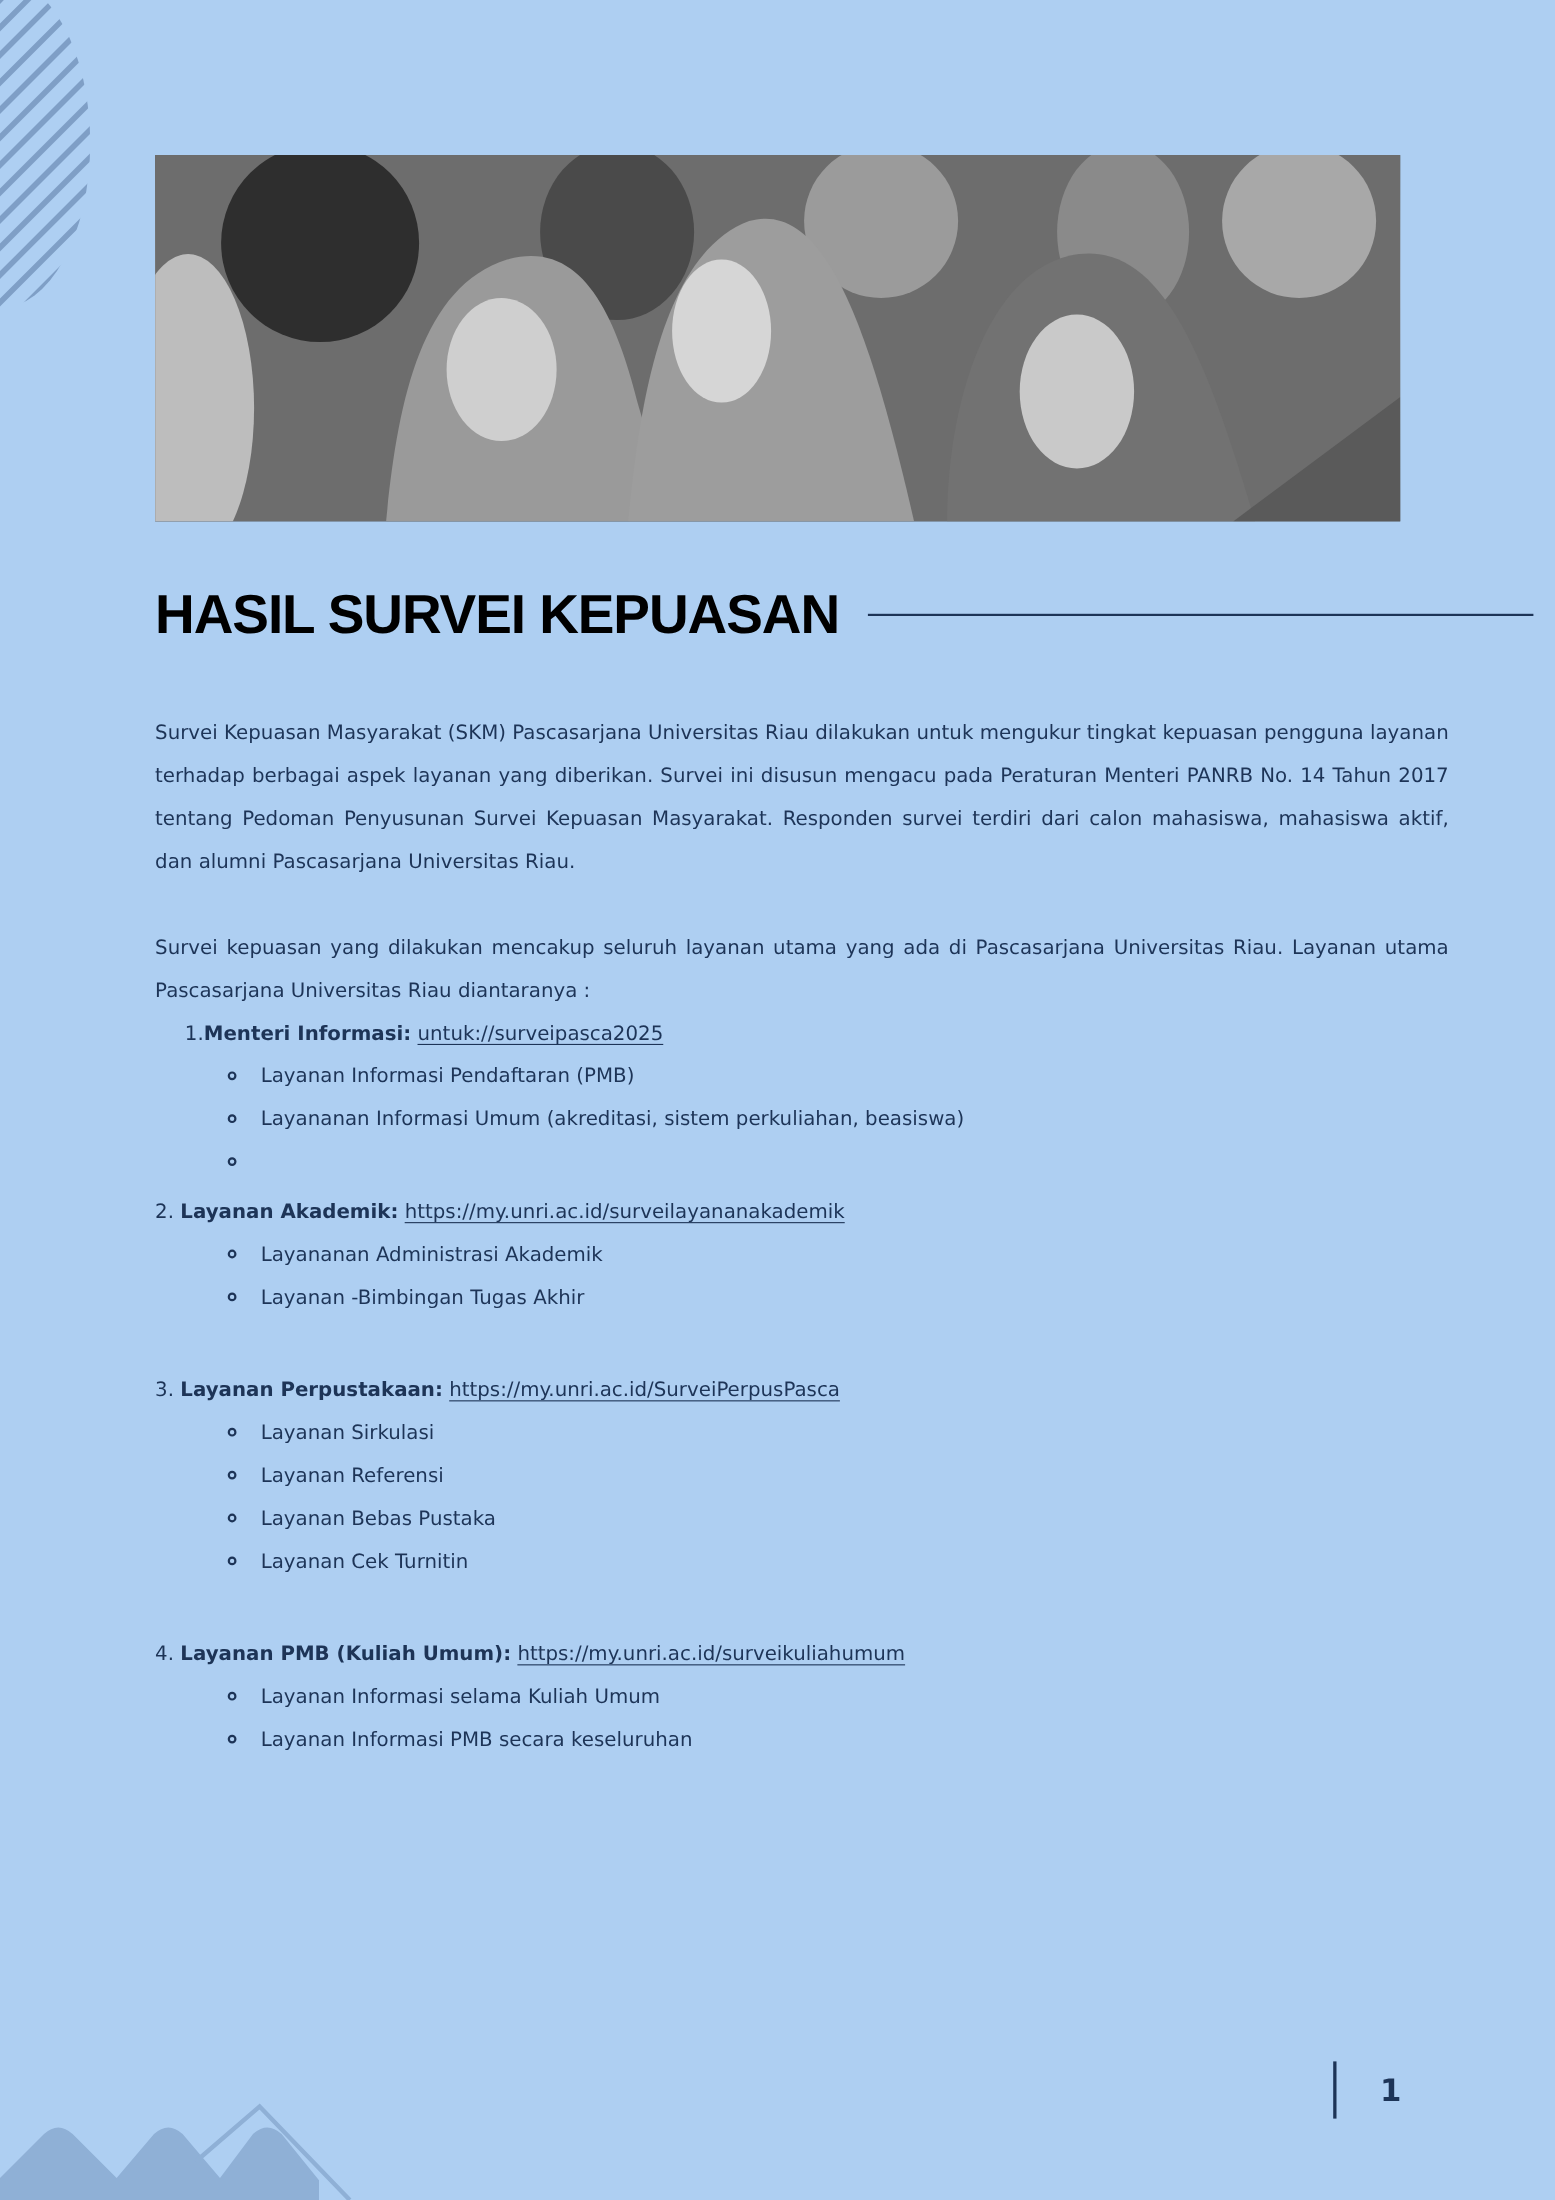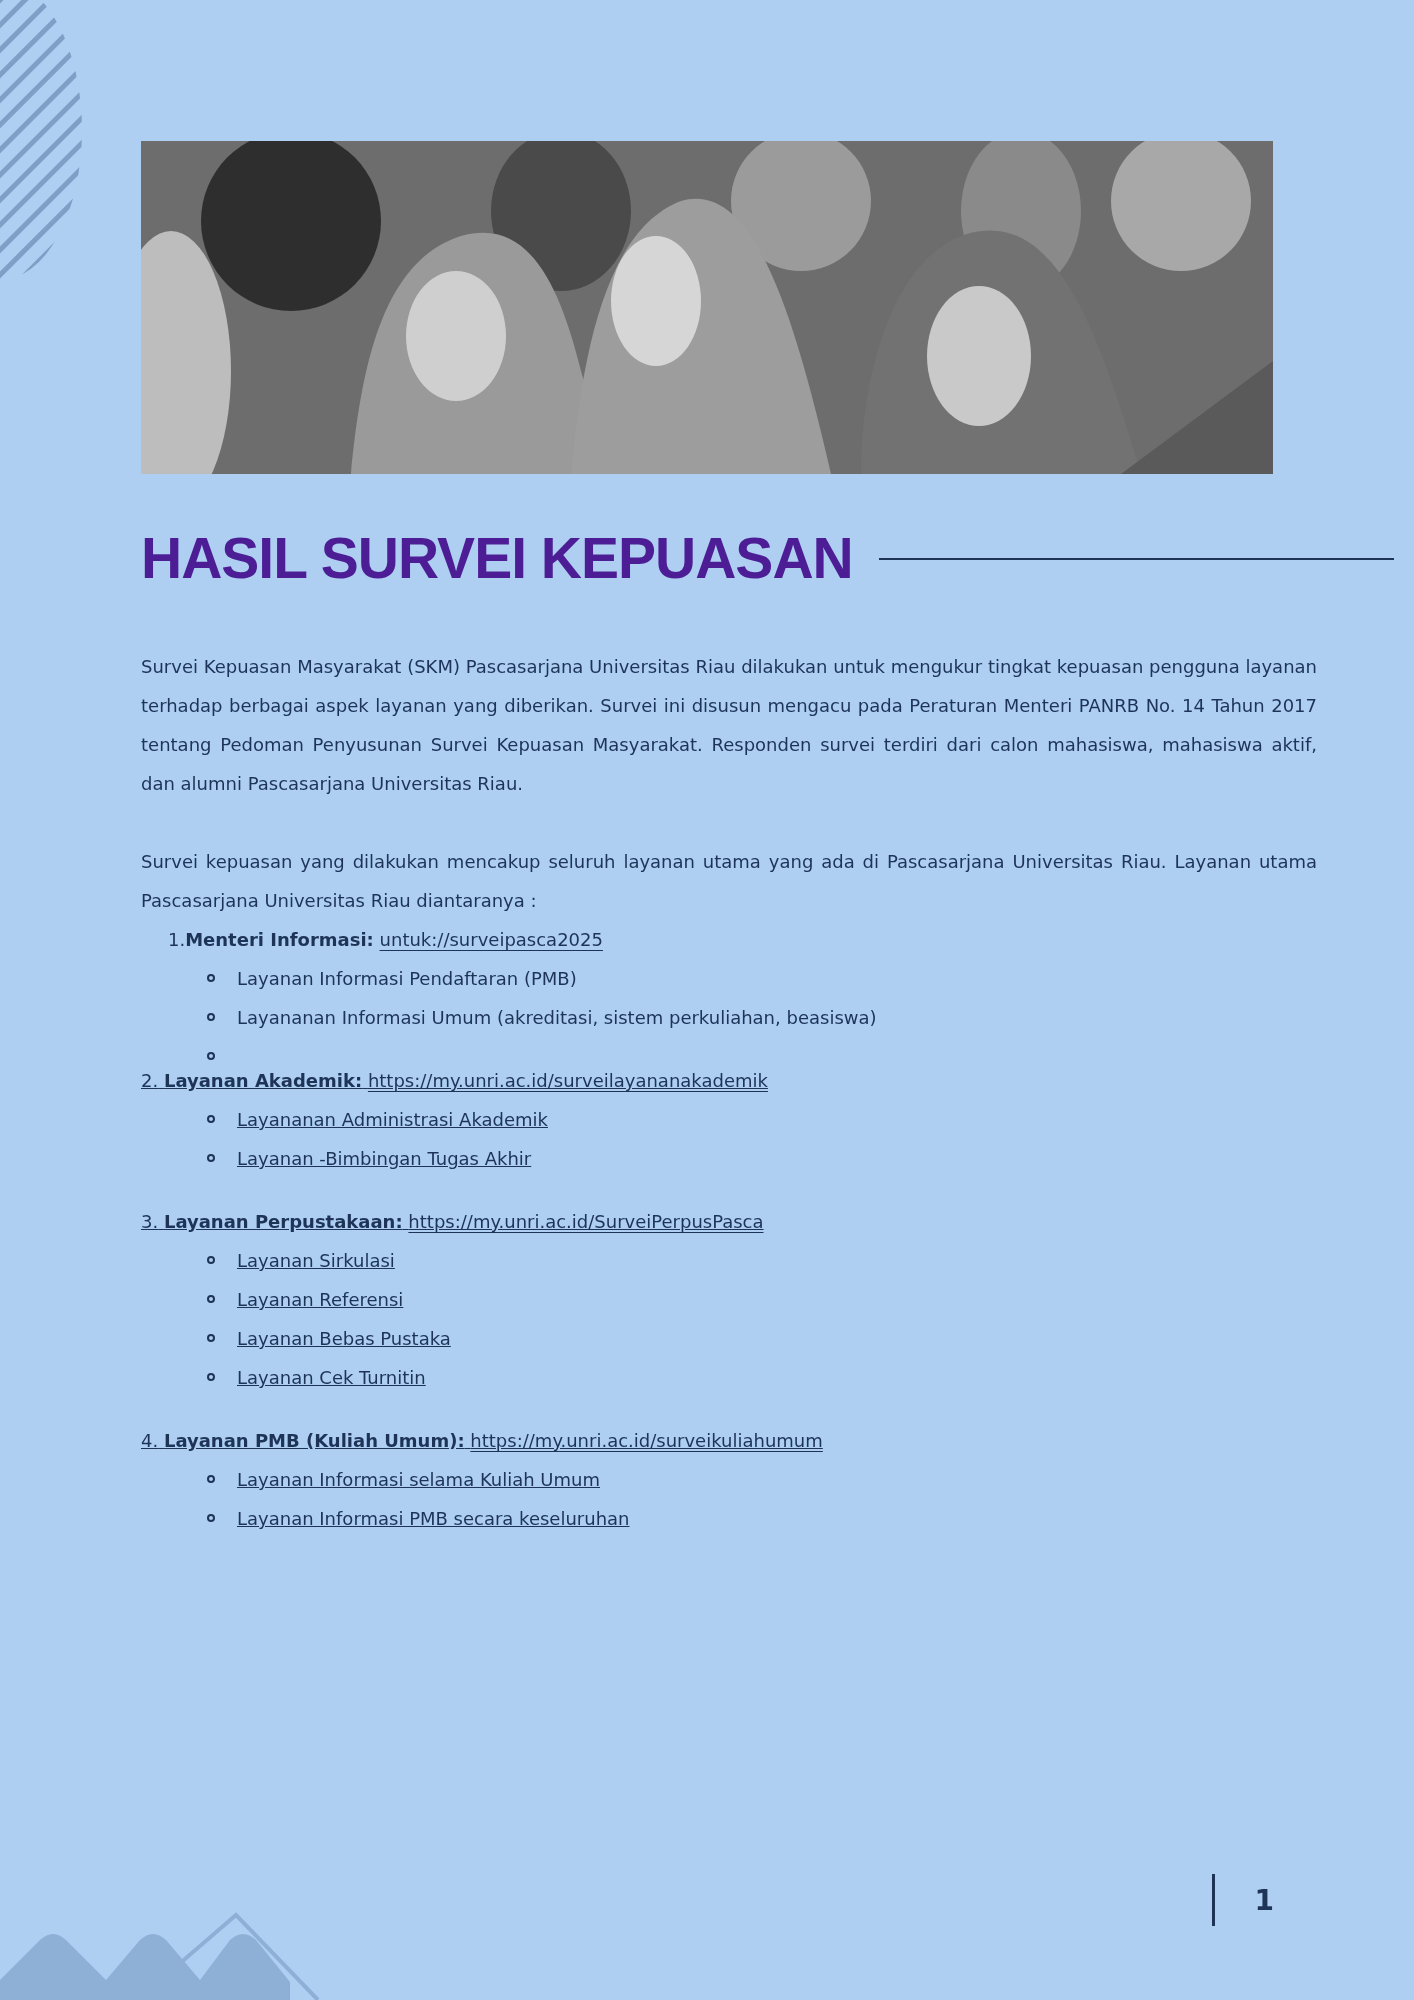--- a/index.html
+++ b/index.html
@@ -48,23 +48,23 @@
       left: 141px;
       top: 528px;
       right: 20px;
       height: 60px;
       display: flex;
       align-items: center;
     }
     .page-title {
       font-family: "Liberation Sans", sans-serif;
       font-weight: bold;
-      font-size: 57px;
+      font-size: 50px;
       letter-spacing: -1px;
-      color: #4c1d95;
+      color: #000000;
       margin: 0;
       white-space: nowrap;
       line-height: 1;
     }
     .title-rule {
       flex: 1;
       height: 2px;
       background: #1d3457;
       margin-left: 26px;
       margin-top: 2px;
@@ -81,22 +81,21 @@
       text-align: justify;
       margin: 0;
     }
     .para + .para {
       margin-top: 39px;
     }
     .section {
       margin: 0;
     }
     .section + .section {
-      margin-top: 24px;
-      text-decoration: underline;
+      margin-top: 45px;
     }
     .section-head {
       white-space: nowrap;
     }
     .section-head.first {
       padding-left: 27px;
     }
     .section-head b {
       font-weight: bold;
     }

